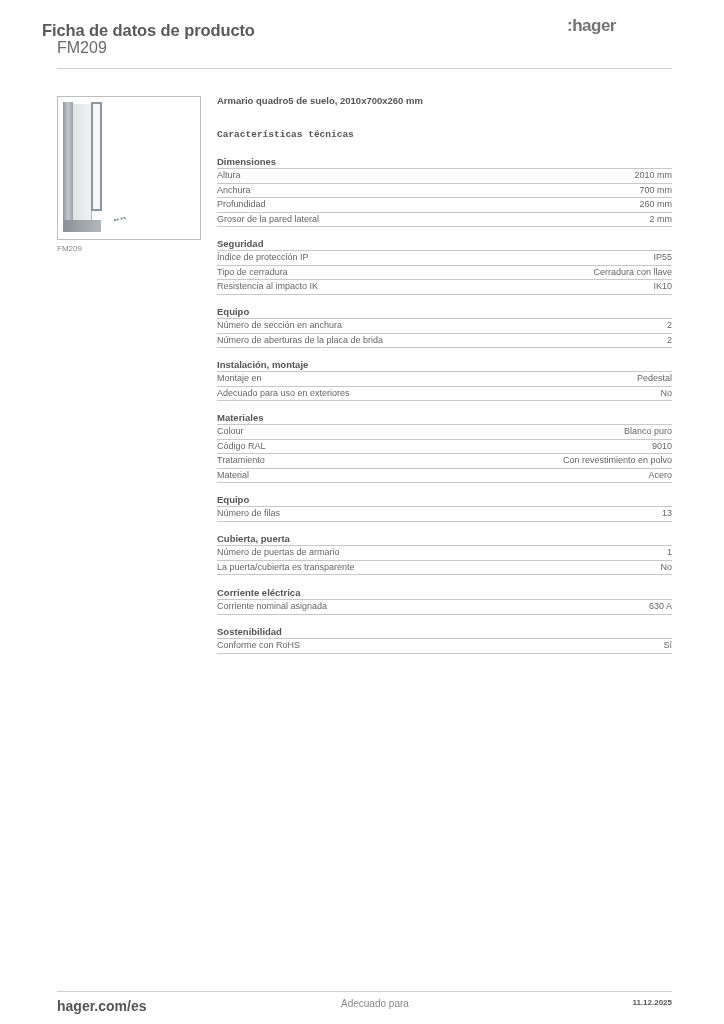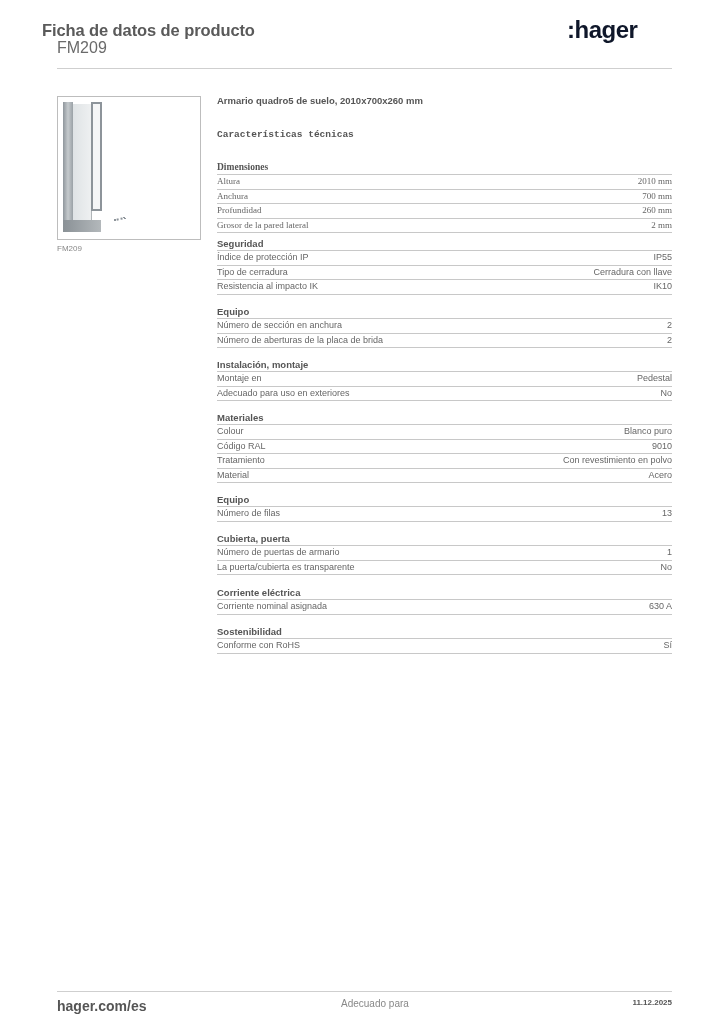--- a/index.html
+++ b/index.html
@@ -1,20 +1,20 @@
 <!DOCTYPE html>
 <html><head>
 <meta charset="utf-8">
 <style>
   html, body { margin:0; padding:0; background:#ffffff; }
   body { width:724px; height:1024px; position:relative; overflow:hidden;
          font-family:"Liberation Sans", sans-serif; color:#555; }
   .title { position:absolute; left:42px; top:21px; font-size:16.5px; font-weight:bold; color:#5a5a5a; letter-spacing:-0.1px; }
   .subtitle { position:absolute; left:57px; top:39px; font-size:16px; color:#6a6a6a; }
-  .logo { position:absolute; left:567px; top:16px; font-size:24px; font-weight:bold; color:#0f172a; letter-spacing:-0.5px; }
+  .logo { position:absolute; left:567px; top:16px; font-size:17px; font-weight:bold; color:#737373; letter-spacing:-0.5px; }
   .header-rule { position:absolute; left:57px; top:68px; width:615px; height:1px; background:#cfcfcf; }
 
   .image-box { position:absolute; left:57px; top:96px; width:144px; height:144px; border:1px solid #bdbdbd; box-sizing:border-box; background:#fff; }
   .image-caption { position:absolute; left:57px; top:244px; font-size:8px; color:#888; }
 
   .cab-left { position:absolute; left:5px; top:5px; width:10px; height:118px; background:linear-gradient(90deg,#8f969c,#c5cacd,#9aa1a6); }
   .cab-panel { position:absolute; left:15px; top:7px; width:18px; height:116px; background:linear-gradient(90deg,#dfe3e5,#eef0f1); border-right:1px solid #b0b5b8; }
   .cab-frame { position:absolute; left:33px; top:5px; width:11px; height:109px; border:2px solid #8d949a; border-left-width:2px; box-sizing:border-box; background:#f5f6f7; }
   .cab-plinth { position:absolute; left:5px; top:123px; width:38px; height:12px; background:linear-gradient(90deg,#8a9196,#b3b8bb); }
   .cab-parts { position:absolute; left:56px; top:121px; width:12px; height:4px; border-top:2px dotted #8d949a; transform:rotate(-12deg); }
@@ -46,21 +46,21 @@
   <div class="cab-frame"></div>
   <div class="cab-plinth"></div>
   <div class="cab-parts"></div>
 </div>
 <div class="image-caption">FM209</div>
 
 <div class="product-name">Armario quadro5 de suelo, 2010x700x260 mm</div>
 <div class="section-title">Características técnicas</div>
 
 <div id="groups-container">
-    <div class="group" style="top: 161px; font-family: Liberation Serif, serif;">
+    <div class="group" style="top: 155px;">
       <div class="group-title">Dimensiones</div>
       <div class="row">
         <span class="label">Altura</span>
         <span class="value">2010 mm</span>
       </div>
       <div class="row">
         <span class="label">Anchura</span>
         <span class="value">700 mm</span>
       </div>
       <div class="row">

